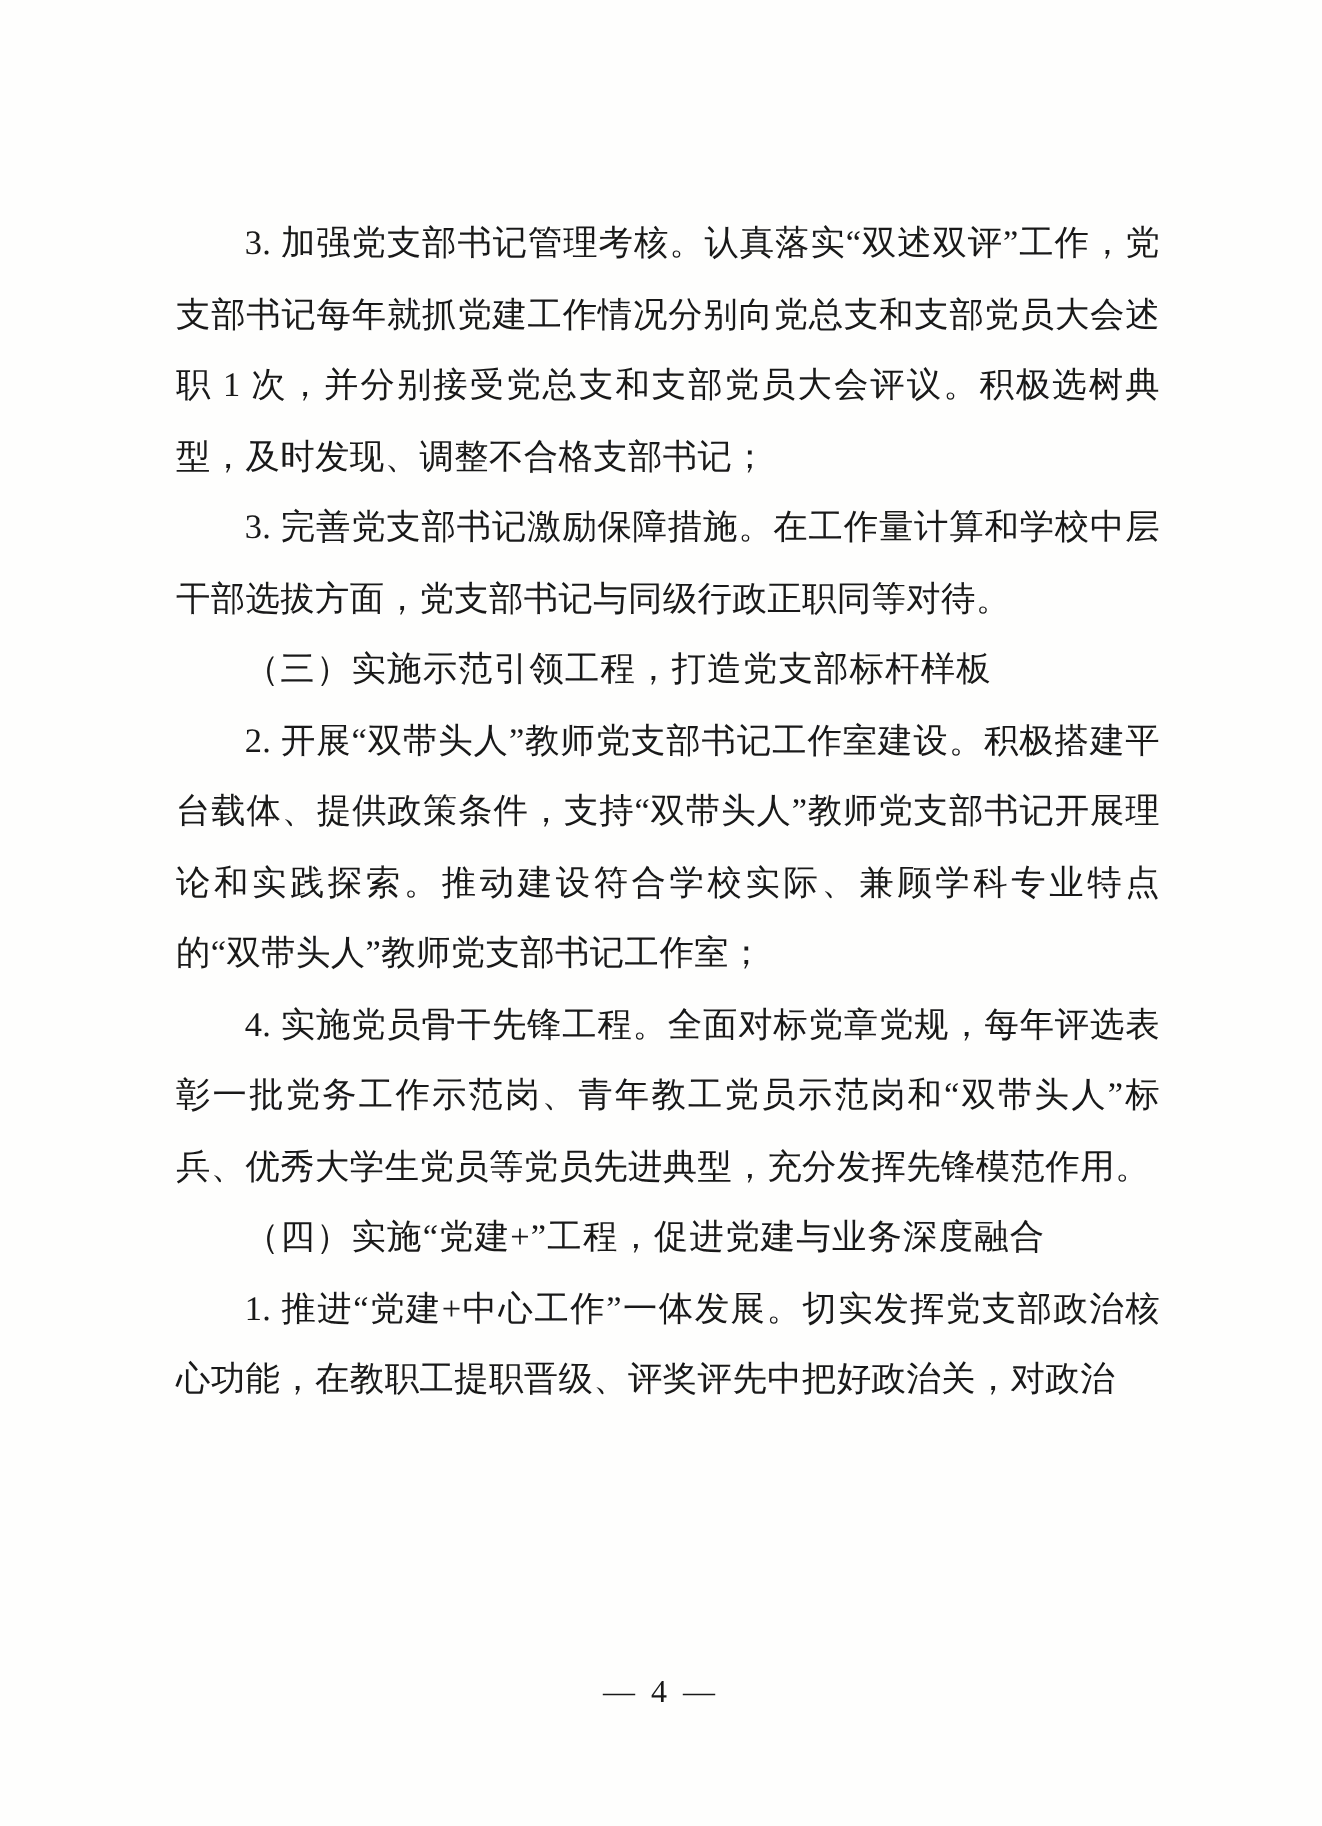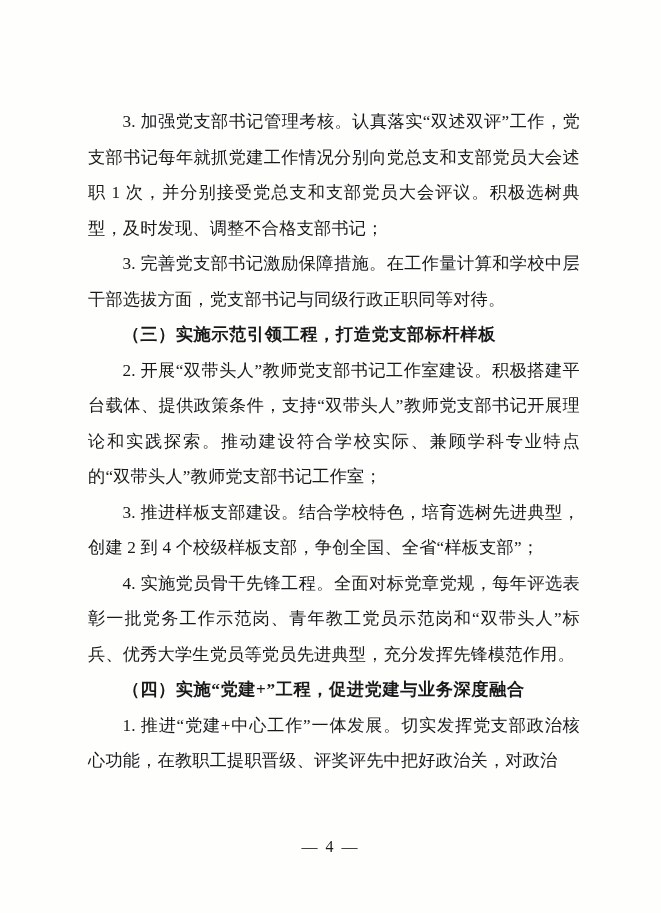--- a/index.html
+++ b/index.html
@@ -34,21 +34,21 @@
     line-height: 35.5px;
     text-align: justify;
     text-justify: inter-ideograph;
     margin: 0 0 0 0;
     letter-spacing: 0.2px;
     color: #191919;
     text-indent: 2em;
     font-family: "Liberation Serif", "DejaVu Serif", serif;
   }
   .para.heading {
-    font-weight: bold;
+    font-weight: normal;
     letter-spacing: 0.6px;
   }
   .footer {
     position: absolute;
     left: 0;
     top: 838px;
     width: 661px;
     text-align: center;
     font-size: 16px;
     color: #191919;
@@ -59,21 +59,20 @@
 </head>
 <body>
 
 <div class="page">
 
   <div class="content">
     <p class="para">3. 加强党支部书记管理考核。认真落实“双述双评”工作，党支部书记每年就抓党建工作情况分别向党总支和支部党员大会述职 1 次，并分别接受党总支和支部党员大会评议。积极选树典型，及时发现、调整不合格支部书记；</p>
     <p class="para">3. 完善党支部书记激励保障措施。在工作量计算和学校中层干部选拔方面，党支部书记与同级行政正职同等对待。</p>
     <p class="para heading">（三）实施示范引领工程，打造党支部标杆样板</p>
     <p class="para">2. 开展“双带头人”教师党支部书记工作室建设。积极搭建平台载体、提供政策条件，支持“双带头人”教师党支部书记开展理论和实践探索。推动建设符合学校实际、兼顾学科专业特点的“双带头人”教师党支部书记工作室；</p>
-    <p class="para">3. 推进样板支部建设。结合学校特色，培育选树先进典型，创建 2 到 4 个校级样板支部，争创全国、全省“样板支部”；</p>
     <p class="para">4. 实施党员骨干先锋工程。全面对标党章党规，每年评选表彰一批党务工作示范岗、青年教工党员示范岗和“双带头人”标兵、优秀大学生党员等党员先进典型，充分发挥先锋模范作用。</p>
     <p class="para heading">（四）实施“党建+”工程，促进党建与业务深度融合</p>
     <p class="para">1. 推进“党建+中心工作”一体发展。切实发挥党支部政治核心功能，在教职工提职晋级、评奖评先中把好政治关，对政治</p>
   </div>
 
   <div class="footer">— 4 —</div>
 
 </div>
 
 </body></html>

